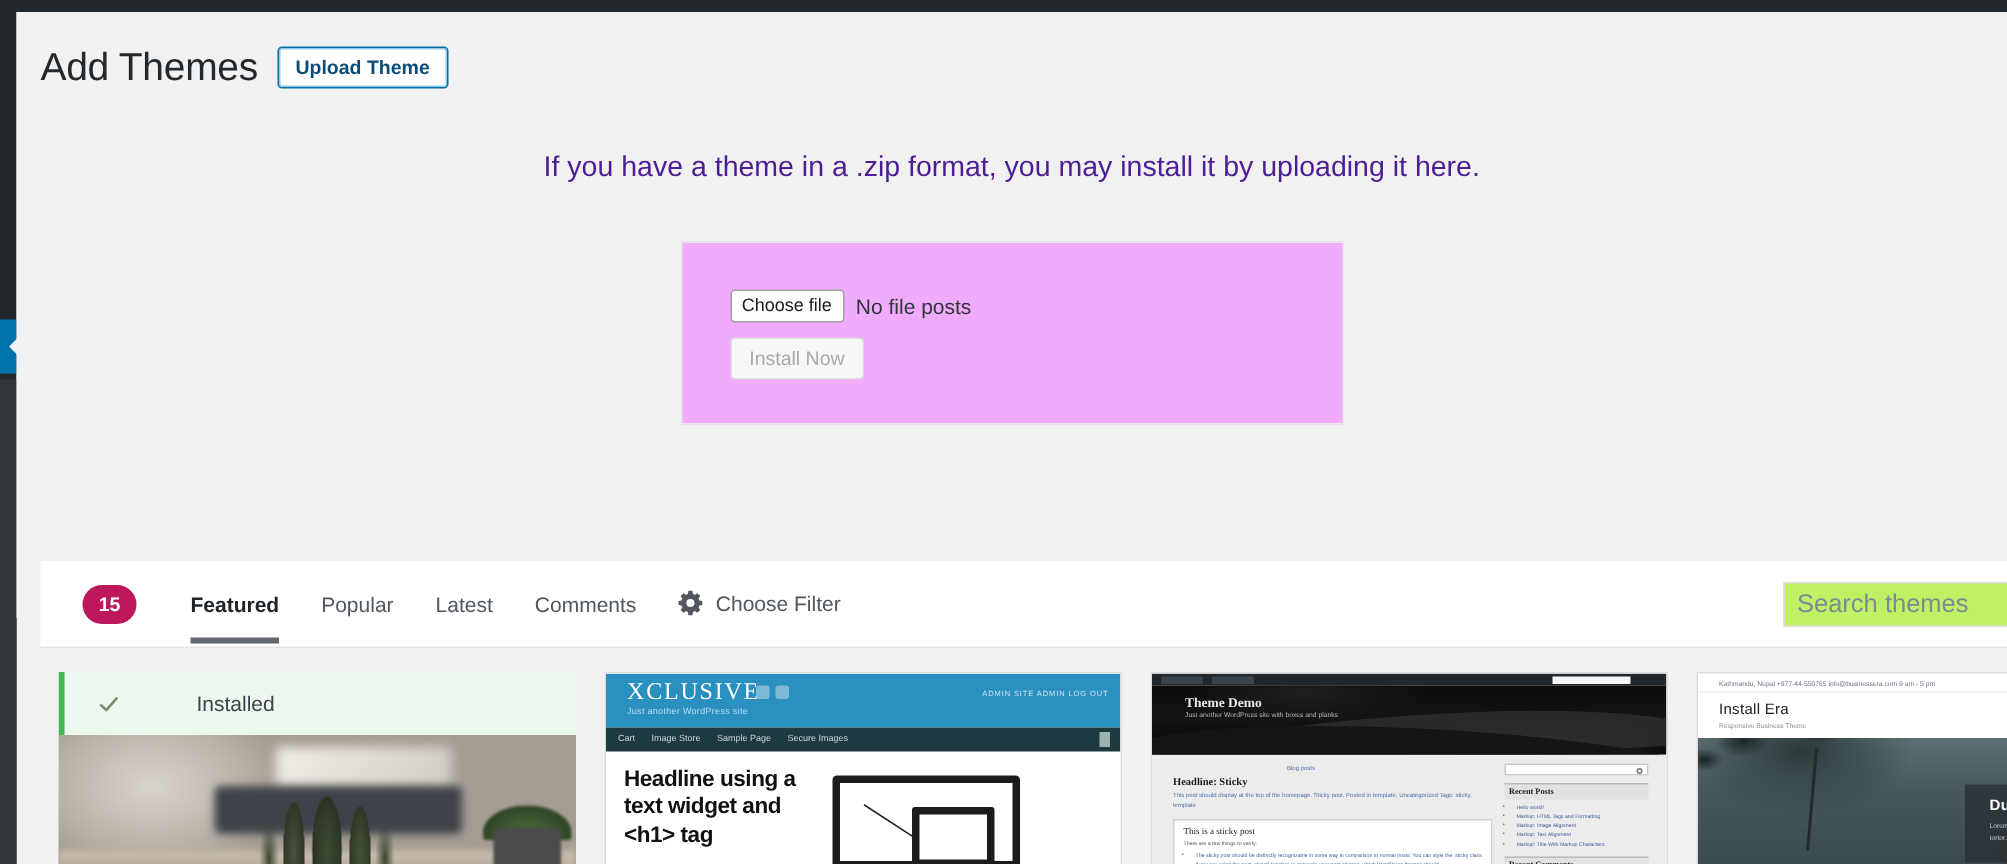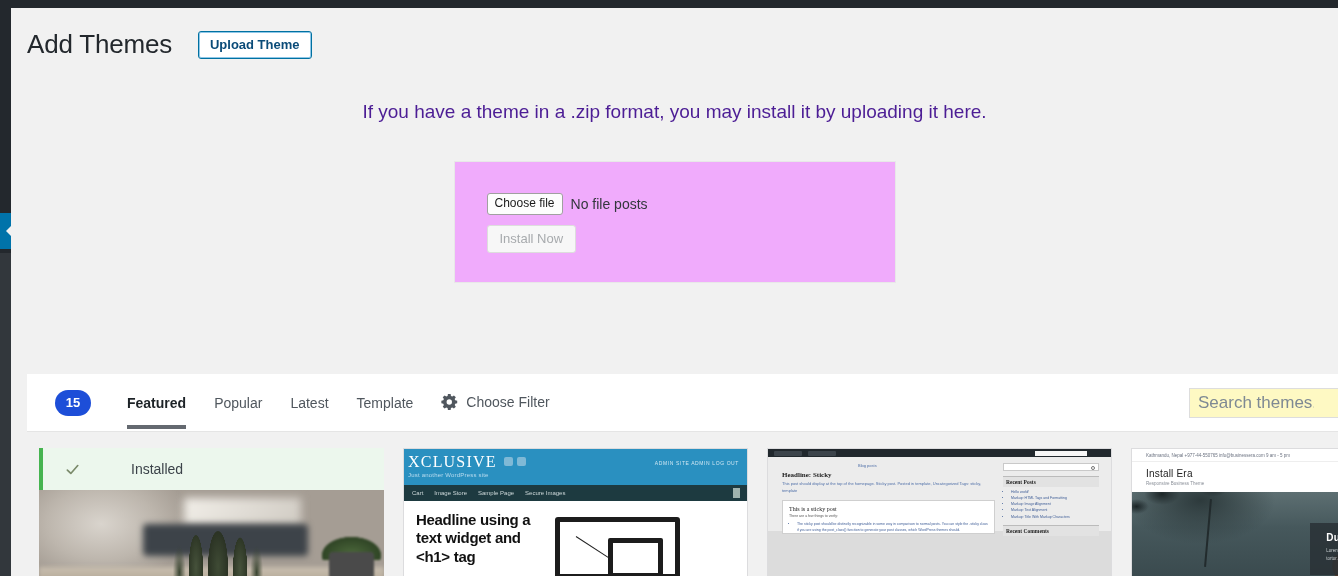--- a/index.html
+++ b/index.html
@@ -55,21 +55,21 @@
     height: 56px;
   }
   .page-title {
     font-size: 26px;
     font-weight: 400;
     color: #23282d;
     line-height: 1.3;
     letter-spacing: -0.2px;
   }
   .upload-btn {
-    margin-left: 26px;
+    margin-left: 13px;
     background: #fff;
     border: 1px solid #0071a1;
     border-radius: 3px;
     color: #0a4b78;
     font-size: 13px;
     font-weight: bold;
     padding: 5px 11px 6px;
     line-height: 1.2;
     cursor: pointer;
     font-family: "Liberation Sans", sans-serif;
@@ -132,21 +132,21 @@
     position: absolute;
     left: 16px; top: 366px;
     width: 1311px; height: 58px;
     background: #fff;
     border-bottom: 1px solid #e5e5e5;
     display: flex;
     align-items: center;
   }
   .theme-count {
     margin-left: 28px;
-    background: #1d4ed8;
+    background: #be185d;
     color: #fff;
     border-radius: 14px;
     min-width: 36px; height: 26px;
     display: flex; align-items: center; justify-content: center;
     font-size: 13px; font-weight: 600;
     padding: 0 9px;
   }
   .filter-links { display: flex; align-items: center; margin-left: 22px; }
   .filter-link {
     font-size: 14px;
@@ -174,21 +174,21 @@
   }
   .gear-icon { width: 18px; height: 18px; margin-right: 7px; display: block; }
   .search-wrap {
     position: absolute;
     right: -1px; top: 14px;
   }
   .search-input {
     width: 150px; height: 30px;
     border: 1px solid #ddd;
     border-radius: 0;
-    background: #fef9c3;
+    background: #bef264;
     font-size: 17px;
     color: #6c7781;
     padding: 2px 8px;
     font-family: "Liberation Sans", sans-serif;
     outline: none;
   }
   .search-input::placeholder { color: #7e8993; }
 
   
   .theme-browser {
@@ -279,21 +279,21 @@
     background: linear-gradient(180deg, #c9bfb0, #b0a492);
     filter: blur(2px);
   }
 
   
   .shot2 { height: 128px; background: #fff; position: relative; }
   .x-header {
     background: #2a90c0;
     height: 36px;
     position: relative;
-    padding: 5px 0 0 4px;
+    padding: 5px 0 0 14px;
   }
   .x-logo {
     color: #fff;
     font-family: "Liberation Serif", serif;
     font-size: 16px;
     letter-spacing: 1.2px;
     line-height: 1;
   }
   .x-tagline {
     color: #b9dcef;
@@ -560,21 +560,21 @@
     </div>
   </div>
 
   <div class="filter-bar">
     <div class="theme-count">15</div>
 
     <div class="filter-links">
       <a class="filter-link current">Featured</a>
       <a class="filter-link">Popular</a>
       <a class="filter-link">Latest</a>
-      <a class="filter-link">Template</a>
+      <a class="filter-link">Comments</a>
 
       <div class="feature-filter">
         <svg class="gear-icon" viewBox="0 0 20 20" fill="#50575e">
           <path d="M18 11.5v-3l-2.2-.36a6 6 0 0 0-.62-1.5l1.3-1.8-2.12-2.12-1.8 1.3a6 6 0 0 0-1.5-.62L10.7 1h-3l-.36 2.4a6 6 0 0 0-1.5.62l-1.8-1.3L1.92 4.84l1.3 1.8a6 6 0 0 0-.62 1.5L0.4 8.5v3l2.2.36a6 6 0 0 0 .62 1.5l-1.3 1.8 2.12 2.12 1.8-1.3a6 6 0 0 0 1.5.62L7.7 19h3l.36-2.4a6 6 0 0 0 1.5-.62l1.8 1.3 2.12-2.12-1.3-1.8a6 6 0 0 0 .62-1.5L18 11.5zM9.2 13a3 3 0 1 1 0-6 3 3 0 0 1 0 6z"></path>
         </svg>
         <span>Choose Filter</span>
       </div>
     </div>
 
     <div class="search-wrap">
@@ -628,20 +628,26 @@
         </div>
       </div>
 
       <div class="theme">
         <div class="theme-screenshot shot3">
           <div class="t3-adminbar">
             <span class="chip"></span>
             <span class="chip"></span>
             <span class="searchchip"></span>
           </div>
+          <div class="t3-hero">
+            <div class="wave"></div>
+            <div class="wave2"></div>
+            <div class="t3-title">Theme Demo</div>
+            <div class="t3-tagline">Just another WordPress site with boxes and planks</div>
+          </div>
           <div class="t3-content">
             <div class="t3-main">
               <div class="t3-crumb">Blog posts</div>
               <div class="t3-h">Headline: Sticky</div>
               <div class="t3-meta">This post should display at the top of the homepage. Sticky post.
 Posted in template, Uncategorized
 Tags: sticky, template</div>
               <div class="t3-card">
                 <div class="ch">This is a sticky post</div>
                 <div class="cp">There are a few things to verify:</div>

